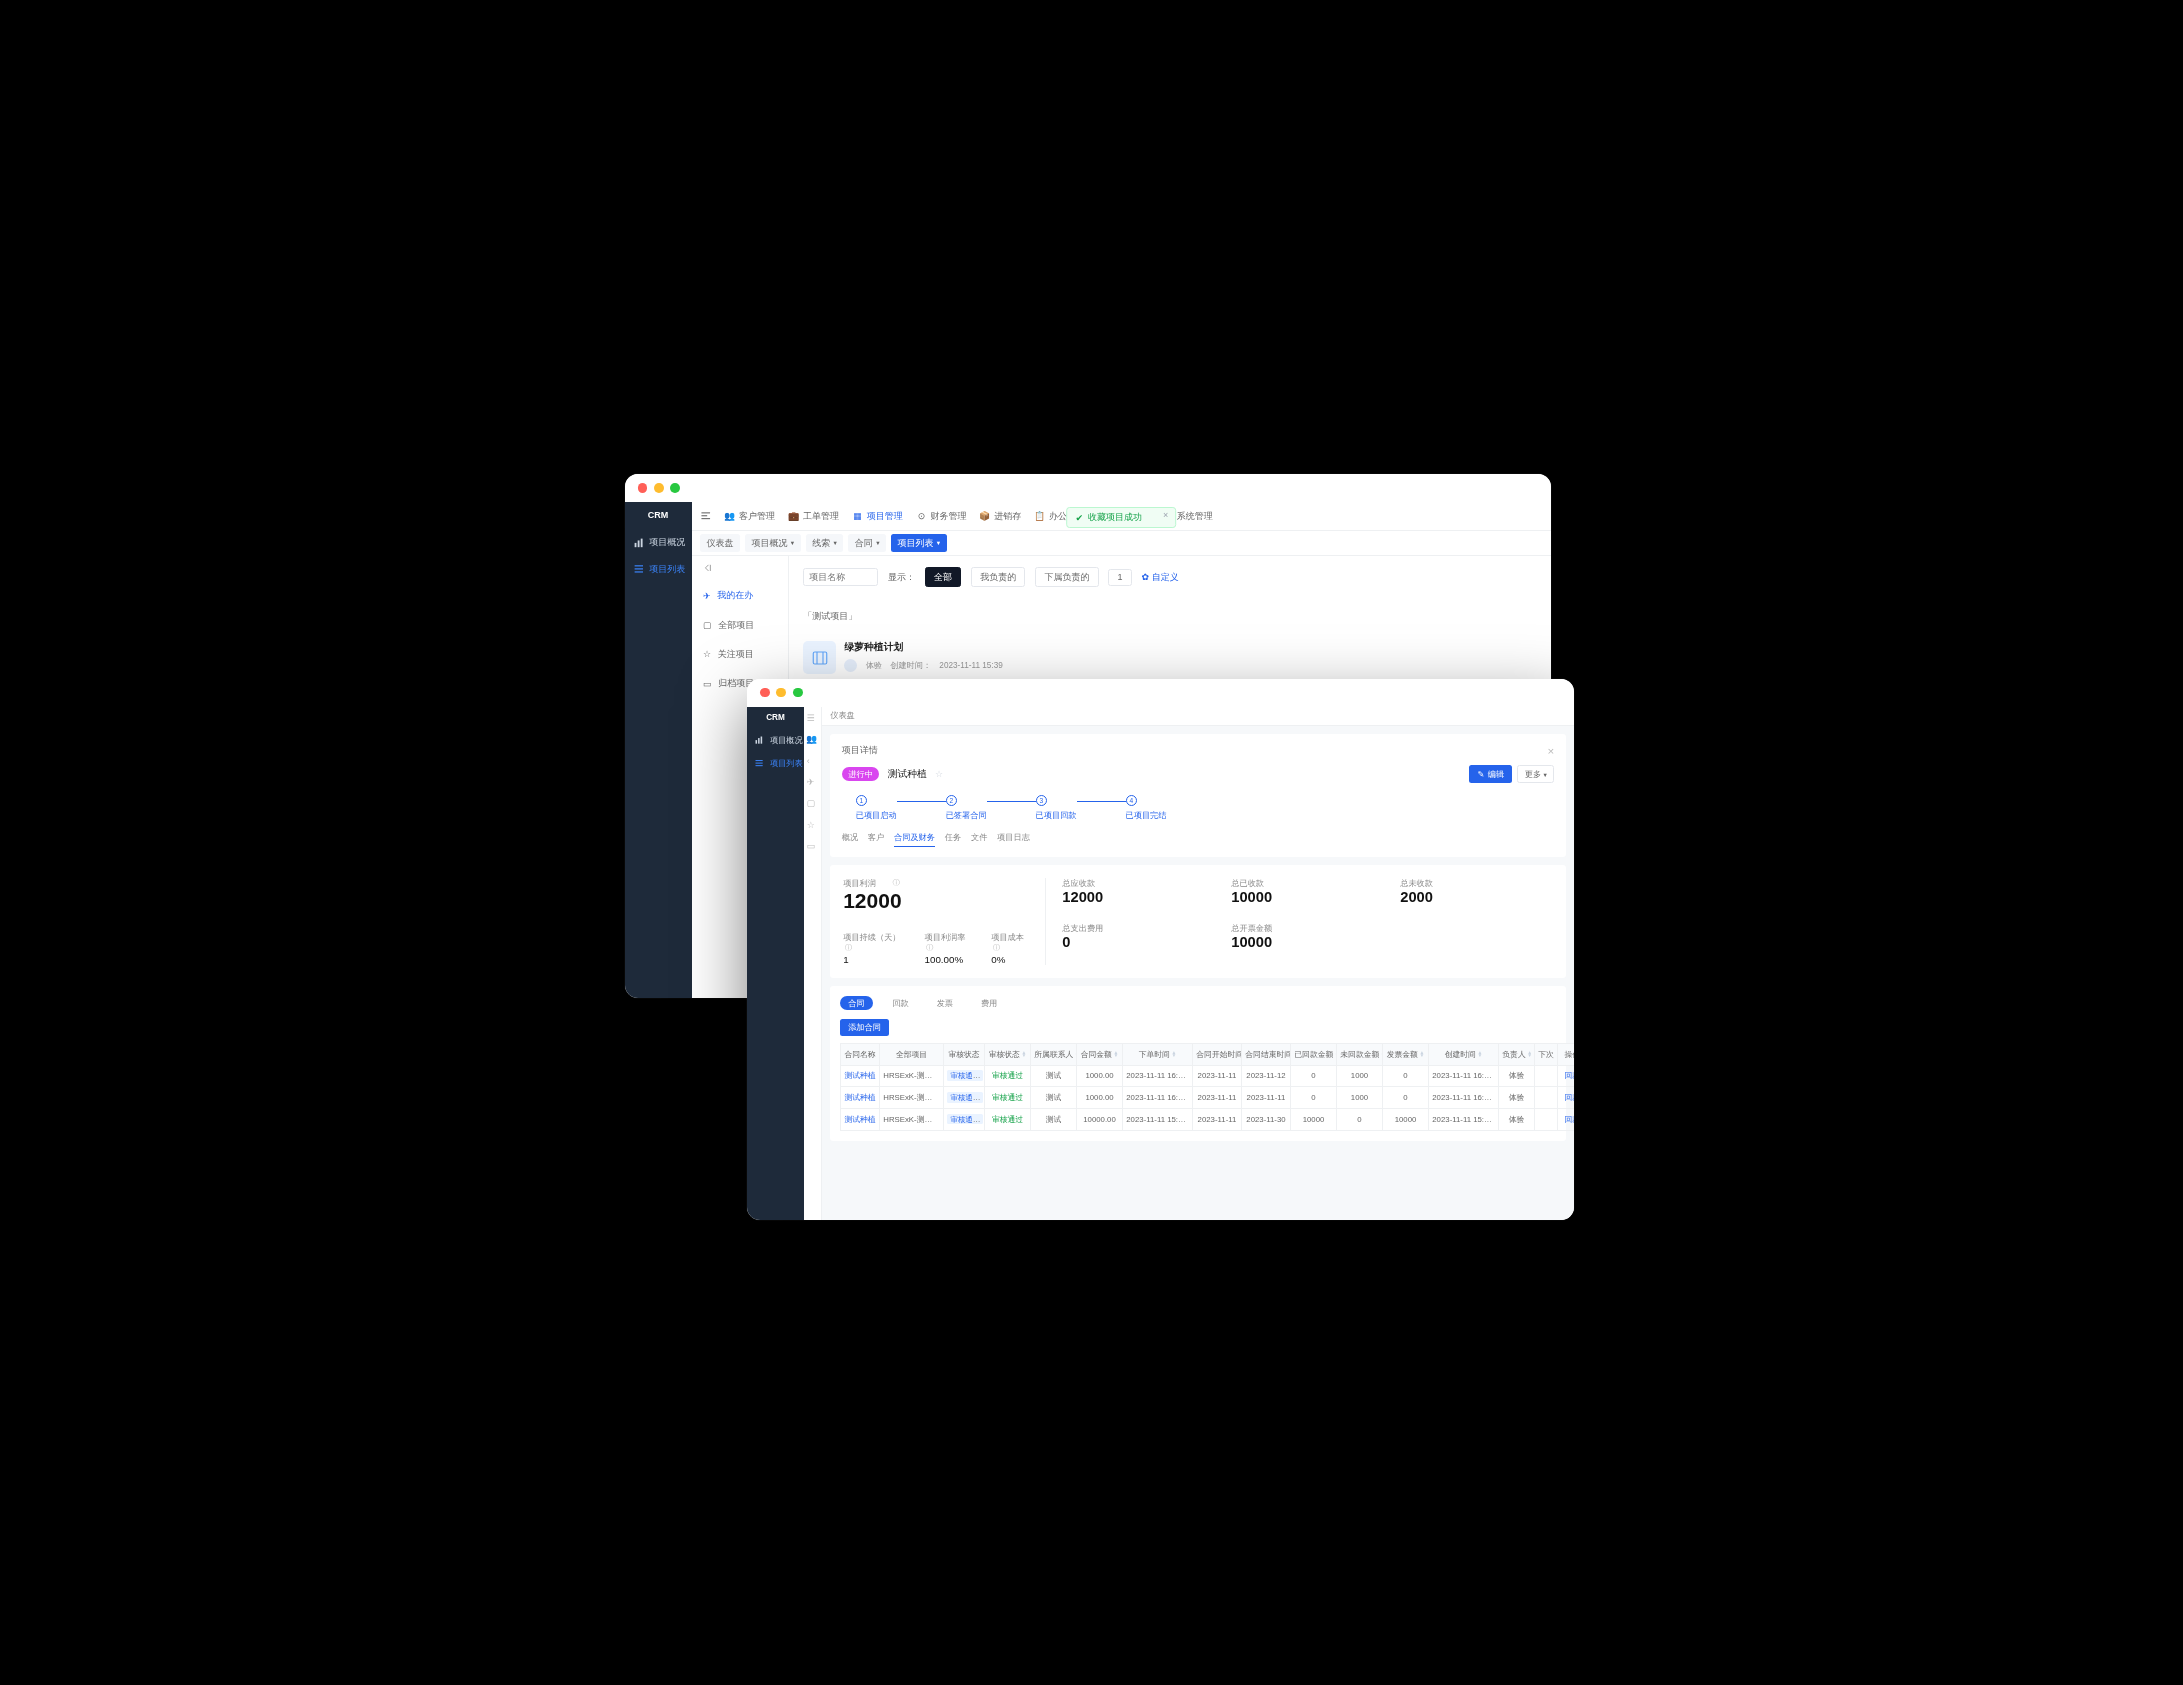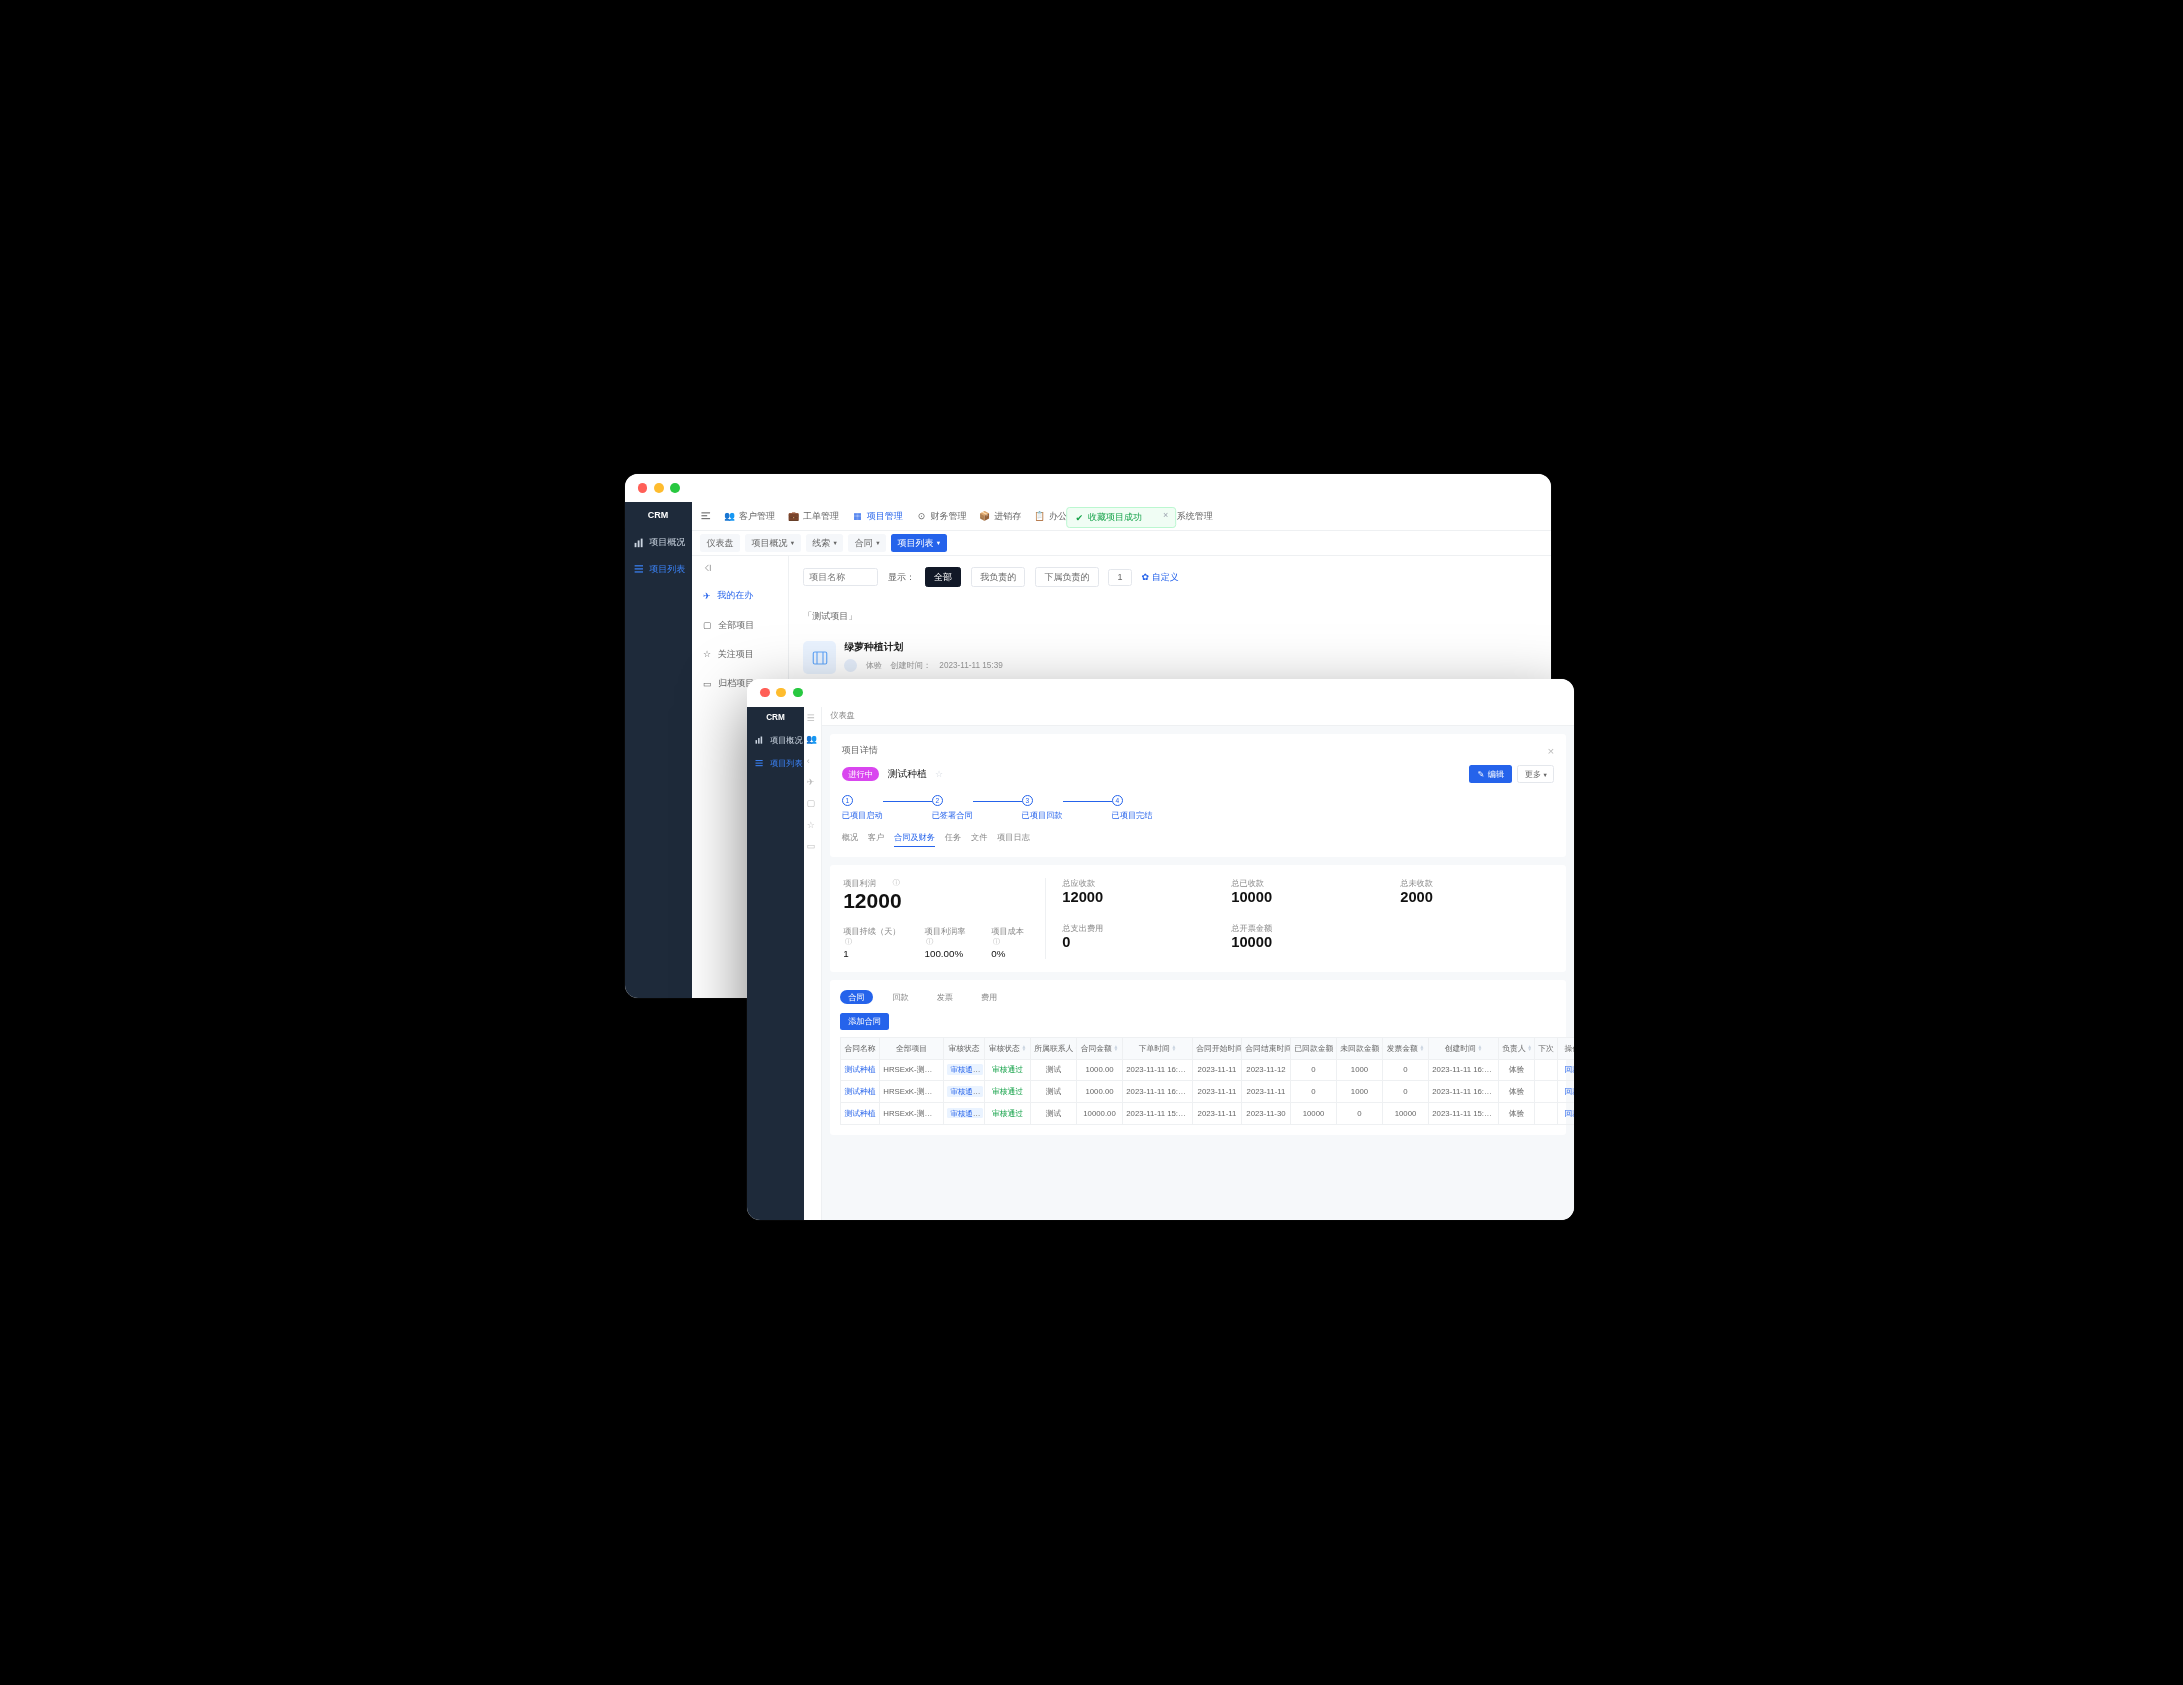--- a/index.html
+++ b/index.html
@@ -90,35 +90,35 @@
 .detail-hdr { display: flex; align-items: center; gap: 8.2px; font-size: 9px; color: #666; text-align: center; }
 .detail-hdr .close-x { margin-left: auto; color: #bbb; cursor: pointer; font-size: 11.5px; }
 .statusrow { display: flex; align-items: center; gap: 8.2px; margin-top: 8.2px; }
 .badge-green { background: #d946ef; color: #fff; font-size: 8.2px; padding: 1.6px 6.6px; border-radius: 8.2px; }
 .proj-name2 { font-size: 9.8px; color: #222; }
 .star { color: #d0d5dd; cursor: pointer; }
 .actions { margin-left: auto; display: flex; gap: 4.9px; }
 .btn-blue { background: #2563eb; color: #fff; font-size: 8.2px; padding: 2.5px 8.2px; border-radius: 2.5px; cursor: pointer; display: flex; align-items: center; gap: 3.3px; }
 .btn-more { border: 0.8px solid #e4e7ec; font-size: 8.2px; padding: 2.5px 6.6px; border-radius: 2.5px; cursor: pointer; color: #666; }
 
-.steps { display: flex; align-items: flex-start; gap: 0; margin-top: 11.5px; }
+.steps { display: flex; align-items: flex-start; gap: 0; margin-top: 11.5px; margin-left: 14px; }
 .step { display: flex; flex-direction: column; align-items: flex-start; font-size: 8.2px; color: #2563eb; }
 .step-circle { width: 11.5px; height: 11.5px; border: 1.2px solid #2563eb; border-radius: 50%; display: flex; align-items: center; justify-content: center; font-size: 6.6px; margin-bottom: 3.3px; }
 .step-line { height: 1.2px; background: #2563eb; flex: 0 0 49px; margin-top: 5.7px; }
 
 .mini-tabs { display: flex; gap: 9.8px; margin-top: 11.5px; font-size: 8.2px; color: #888; }
 .mini-tab { cursor: pointer; padding-bottom: 3.3px; }
 .mini-tab.active { color: #2563eb; border-bottom: 1.6px solid #2563eb; }
 
 .metrics { margin: 0 8.2px 8.2px; background: #fff; border-radius: 3.3px; padding: 13px; display: grid; grid-template-columns: 1.2fr 1fr 1fr 1fr; gap: 0; }
 .metric-main { display: flex; flex-direction: column; gap: 8.2px; border-right: 0.8px solid #eef0f2; padding-right: 16.4px; }
 .metric-label { font-size: 8.2px; color: #888; display: flex; align-items: flex-start; gap: 15px; }
 .metric-big { font-size: 21px; font-weight: 700; color: #111; }
 .metric-value { font-size: 14.7px; font-weight: 700; color: #111; }
-.sub-metrics { display: flex; gap: 22px; margin-top: 4px; }
+.sub-metrics { display: flex; gap: 22px; margin-top: 10px; }
 .sub-metric { font-size: 8.2px; color: #888; }
 .sub-metric .v { font-size: 9.8px; color: #111; margin-top: 1.6px; }
 .metric-col { padding-left: 16.4px; display: flex; flex-direction: column; gap: 18px; }
 
 .table-section { margin: 0 8.2px 8.2px; background: #fff; border-radius: 3.3px; padding: 9.8px; }
 .table-tabs { display: flex; gap: 11.5px; font-size: 8.2px; margin-bottom: 8.2px; }
 .ttab { padding: 1.6px 8.2px; border-radius: 8.2px; cursor: pointer; color: #888; }
 .ttab.active { background: #2563eb; color: #fff; }
 .btn-add { background: #2563eb; color: #fff; font-size: 8.2px; padding: 3.3px 8.2px; border-radius: 2.5px; cursor: pointer; display: inline-block; margin-bottom: 6.6px; }
 

